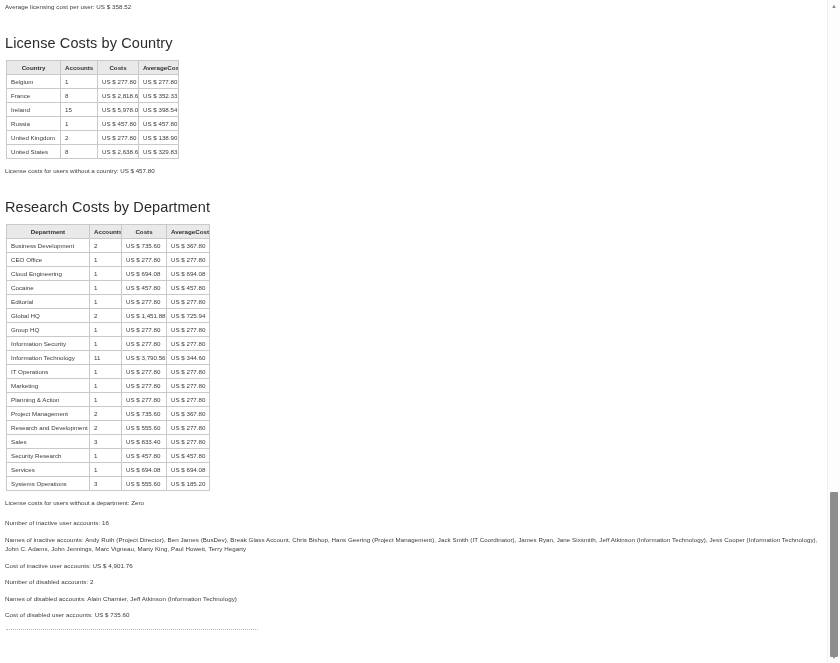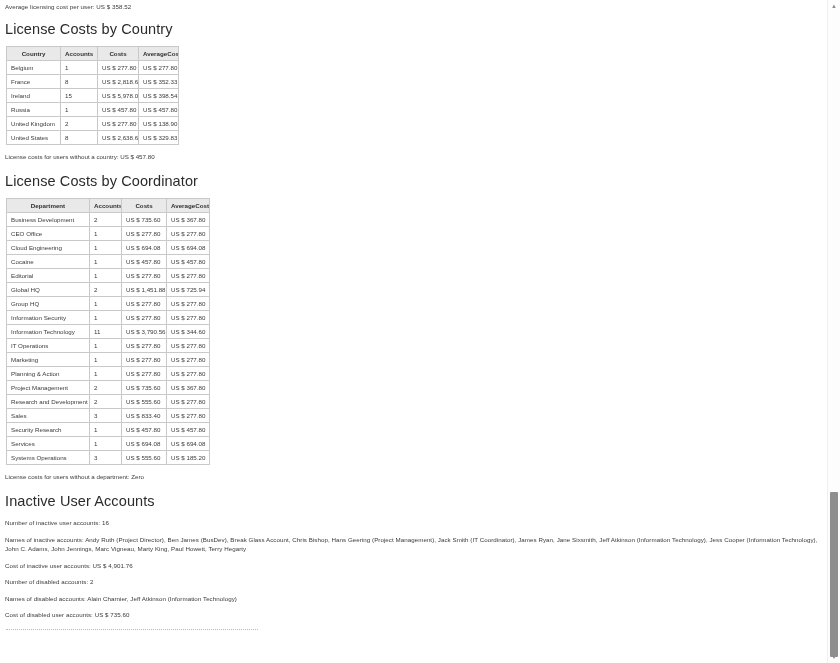--- a/index.html
+++ b/index.html
@@ -40,21 +40,21 @@
     margin: 0 0 6px 0;
     letter-spacing: 0.05px;
   }
 
   h2.section-title {
     font-family: "Liberation Sans", sans-serif;
     font-weight: 400;
     font-size: 14.5px;
     line-height: 18px;
     color: #2b2b2b;
-    margin: 8px 0 8px 0;
+    margin: 22px 0 8px 0;
     letter-spacing: 0.1px;
   }
 
   .para {
     font-size: 6.2px;
     line-height: 9.5px;
     color: #3a3a3a;
     margin: 0 0 7px 0;
     letter-spacing: 0.05px;
   }
@@ -228,21 +228,21 @@
           <td>United States</td>
           <td>8</td>
           <td>US $ 2,638.68</td>
           <td>US $ 329.83</td>
         </tr>
       </tbody>
     </table>
 
     <div class="note">License costs for users without a country: US $ 457.80</div>
 
-    <h2 class="section-title">License Costs by Coordinator</h2>
+    <h2 class="section-title">Research Costs by Department</h2>
 
     <table class="report department-table">
       <colgroup>
         <col class="c-dept">
           <col class="c-accounts">
           <col class="c-costs">
           <col class="c-average">
       </colgroup>
       <thead>
         <tr>
@@ -359,21 +359,20 @@
           <td>Systems Operations</td>
           <td>3</td>
           <td>US $ 555.60</td>
           <td>US $ 185.20</td>
         </tr>
       </tbody>
     </table>
 
     <div class="note">License costs for users without a department: Zero</div>
 
-    <h2 class="section-title">Inactive User Accounts</h2>
     <div class="para">Number of inactive user accounts: 16</div>
     <div class="para wide">Names of inactive accounts: Andy Ruth (Project Director), Ben James (BusDev), Break Glass Account, Chris Bishop, Hans Geering (Project Management), Jack Smith (IT Coordinator), James Ryan, Jane Sixsmith, Jeff Atkinson (Information Technology), Jess Cooper (Information Technology), John C. Adams, John Jennings, Marc Vigneau, Marty King, Paul Howett, Terry Hegarty</div>
     <div class="para">Cost of inactive user accounts: US $ 4,901.76</div>
 
     <div class="para">Number of disabled accounts: 2</div>
     <div class="para">Names of disabled accounts: Alain Charnier, Jeff Atkinson (Information Technology)</div>
     <div class="para">Cost of disabled user accounts: US $ 735.60</div>
 
     <hr class="divider">
 

